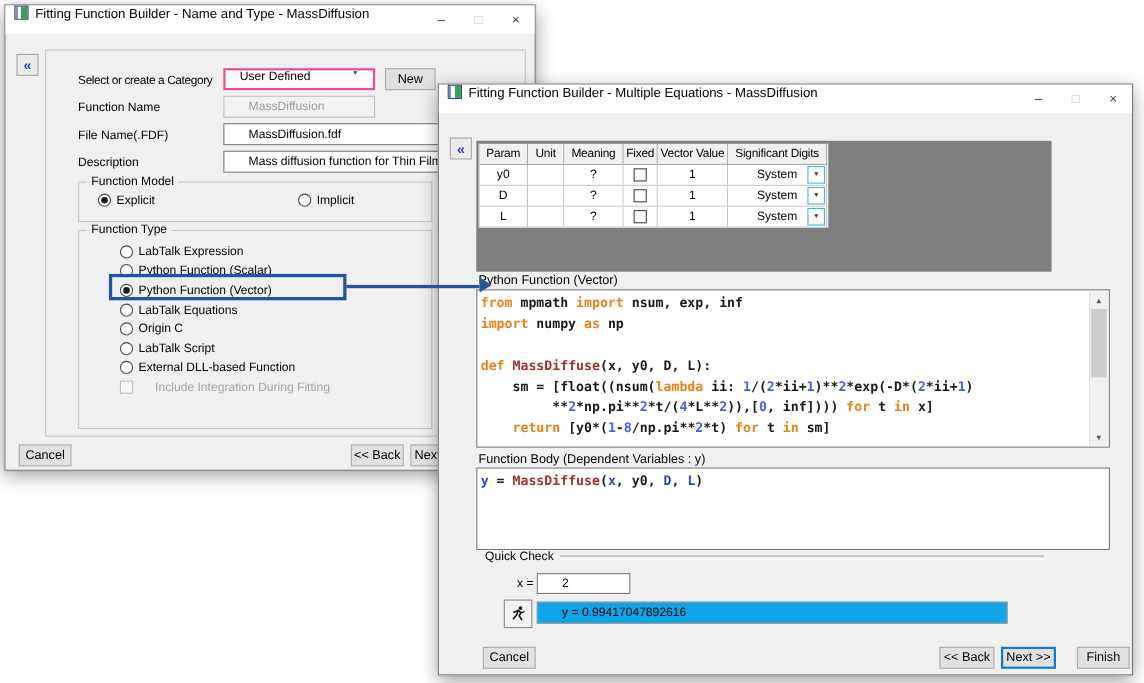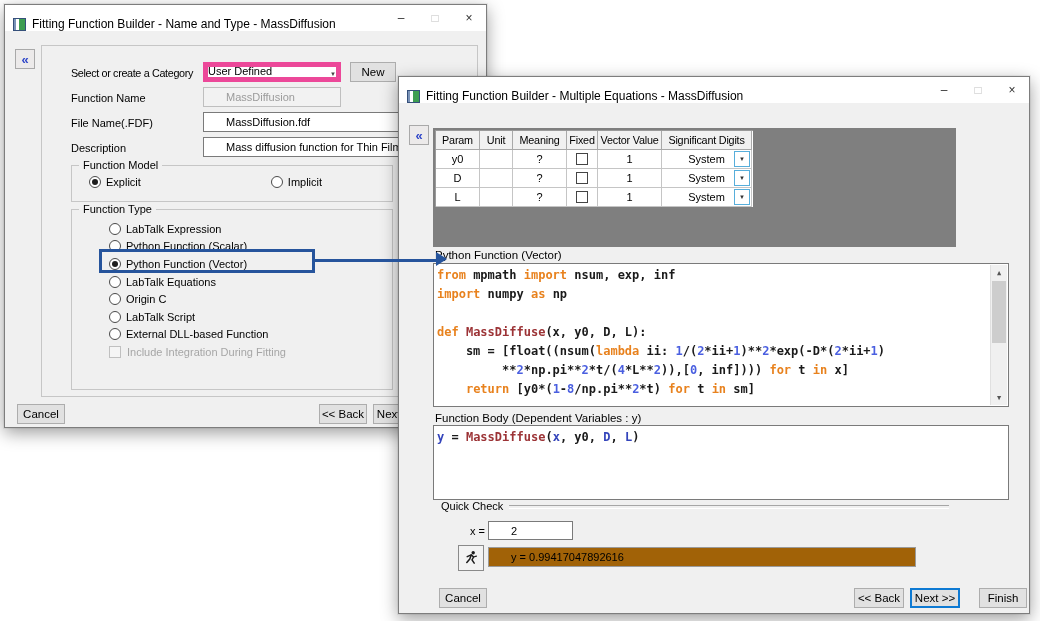--- a/index.html
+++ b/index.html
@@ -2,49 +2,49 @@
 <html style="--callout: #26549c; --default-button-border: #0e7ad3; --keyword: #e8821e; --number: #4a5fe0; --function-name: #9c3336; --variable: #3344bb; --panel-gray: #7f7f7f;"><head>
 <meta charset="utf-8">
 <style>
   html,body{margin:0;padding:0}
   body{
     width:1040px;height:621px;position:relative;overflow:hidden;
     background:#ffffff;font-family:"Liberation Sans",sans-serif;color:#000;
   }
   .win{position:absolute;background:#F0F0F0;border:1px solid #7d7d7d;
        box-shadow:0 5px 16px rgba(0,0,0,.38),0 0 0 1px rgba(0,0,0,.05);box-sizing:border-box}
-  .titlebar{height:26px;background:#fff;display:flex;align-items:flex-end;padding-left:8px;font-size:12px;white-space:nowrap}
+  .titlebar{height:26px;background:#fff;display:flex;align-items:flex-start;padding-left:8px;font-size:12px;white-space:nowrap}
   .app-icon{width:13px;height:13px;margin-right:6px;flex:0 0 auto;border:1px solid #35507a;box-sizing:border-box;
             background:linear-gradient(90deg,#7a93b8 0 18%,#ffffff 18% 50%,#3e9e52 50% 100%)}
   .title-text{overflow:hidden;text-overflow:ellipsis}
   .controls{margin-left:auto;display:flex;height:26px}
   .ctrl{width:34px;height:26px;display:flex;align-items:center;justify-content:center;font-size:12px;color:#333}
   .ctrl.disabled{color:#c3c3c3}
   .collapse-btn{position:absolute;width:20px;height:20px;background:#eceaea;border:1px solid #a9a9a9;
        color:#2d44c8;font-size:13px;font-weight:bold;display:flex;align-items:center;justify-content:center;box-sizing:border-box}
   .grp{position:absolute;border:1px solid #c6c6c6;box-sizing:border-box}
   .grp-label{position:absolute;top:-7px;left:7px;background:#F0F0F0;padding:0 4px;font-size:11px;white-space:nowrap}
   .lbl{position:absolute;font-size:11px;white-space:nowrap}
   .lbl.tight{font-size:10.8px;letter-spacing:-0.35px}
   .txt{position:absolute;background:#fff;border:1px solid #7a7a7a;font-size:11px;padding:0 22px;
        display:flex;align-items:center;box-sizing:border-box;white-space:nowrap;overflow:hidden}
   .txt.disabled{background:#f2f2f2;border-color:#bfbfbf;color:#9b9b9b}
-  .txt.readonly{background:#a16207;border-color:#9a9a9a}
-  .combo{position:absolute;background:#fff;border:5px solid #ec4899;font-size:11px;display:flex;align-items:flex-end;
-       padding:0 0;box-sizing:border-box}
+  .txt.readonly{background:#0ea5e9;border-color:#9a9a9a}
+  .combo{position:absolute;background:#fff;border:2px solid #ec4899;font-size:11px;display:flex;align-items:flex-start;
+       padding:0 13px;box-sizing:border-box}
   .combo .arrow{margin-left:auto;font-size:6px;color:#444}
   .btn{position:absolute;background:#e1e1e1;border:1px solid #adadad;font-size:11.5px;display:flex;align-items:center;
        justify-content:center;box-sizing:border-box;cursor:default}
   .btn.default{border:2px solid var(--default-button-border,#0078d7)}
   .radio-row{display:flex;align-items:center;gap:5px;font-size:11px;white-space:nowrap}
   .radio{width:12px;height:12px;border:1px solid #4a4a4a;border-radius:50%;background:#fff;position:relative;flex:0 0 auto;box-sizing:border-box}
   .radio.sel::after{content:"";position:absolute;left:2px;top:2px;right:2px;bottom:2px;background:#1d1d1d;border-radius:50%}
   .chk{width:12px;height:12px;border:1px solid #444;background:#fff;box-sizing:border-box;flex:0 0 auto}
   .chk.disabled{border-color:#c0c0c0;background:#f5f5f5}
-  .chk-row{position:absolute;display:flex;align-items:flex-start;gap:6px;font-size:11px}
+  .chk-row{position:absolute;display:flex;align-items:flex-start;gap:20px;font-size:11px}
   .chk-row .dis-label{color:#a6a6a6}
   .panel-gray{position:absolute;background:var(--panel-gray,#7f7f7f)}
   
   .tbl{position:absolute;display:block;border-top:1px solid #9a9a9a;border-left:1px solid #9a9a9a;background:#fff;font-size:11px}
   .trow{display:grid;grid-template-columns:44px 33px 54px 31px 64px 90px}
   .trow>div{height:19px;display:flex;align-items:center;justify-content:center;box-sizing:border-box;
        border-right:1px solid #c5c5c5;border-bottom:1px solid #c5c5c5;background:#fff;position:relative}
   .trow.thead>div{background:#f1f1f1;border-right:1px solid #a9a9a9;border-bottom:1px solid #a9a9a9;
        font-size:10.8px;letter-spacing:-0.2px;white-space:nowrap}
   .sd-btn{position:absolute;right:1px;top:1px;bottom:1px;width:16px;background:#fff;border:1px solid #57aedb;

